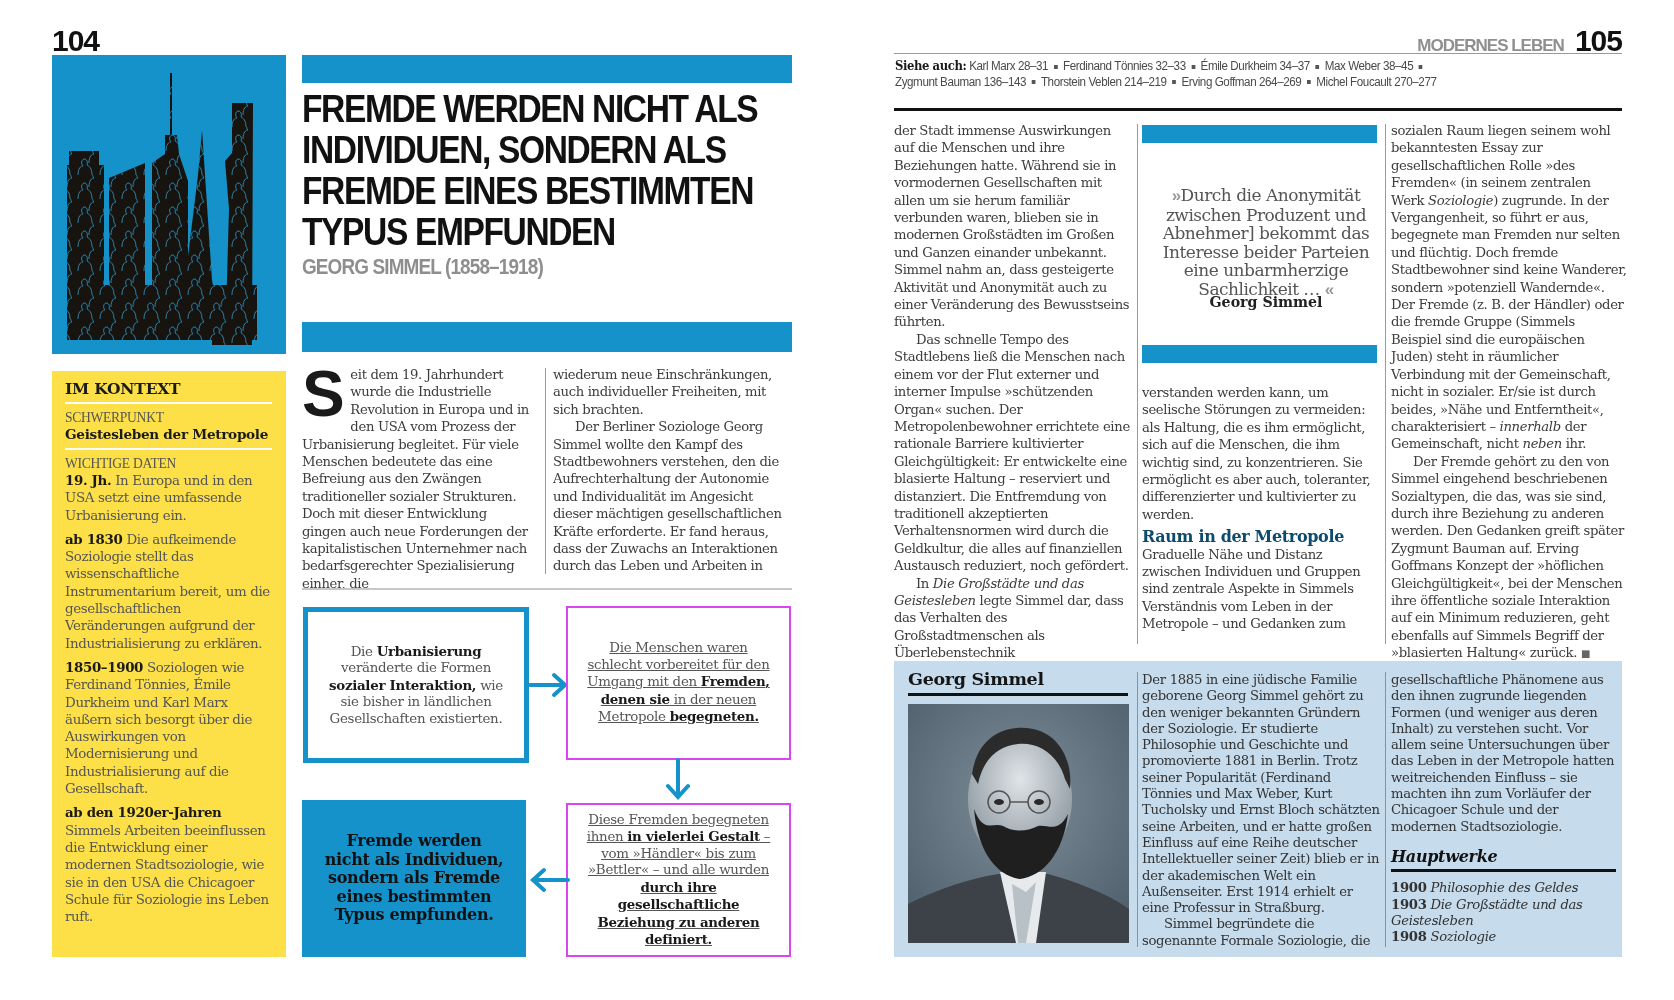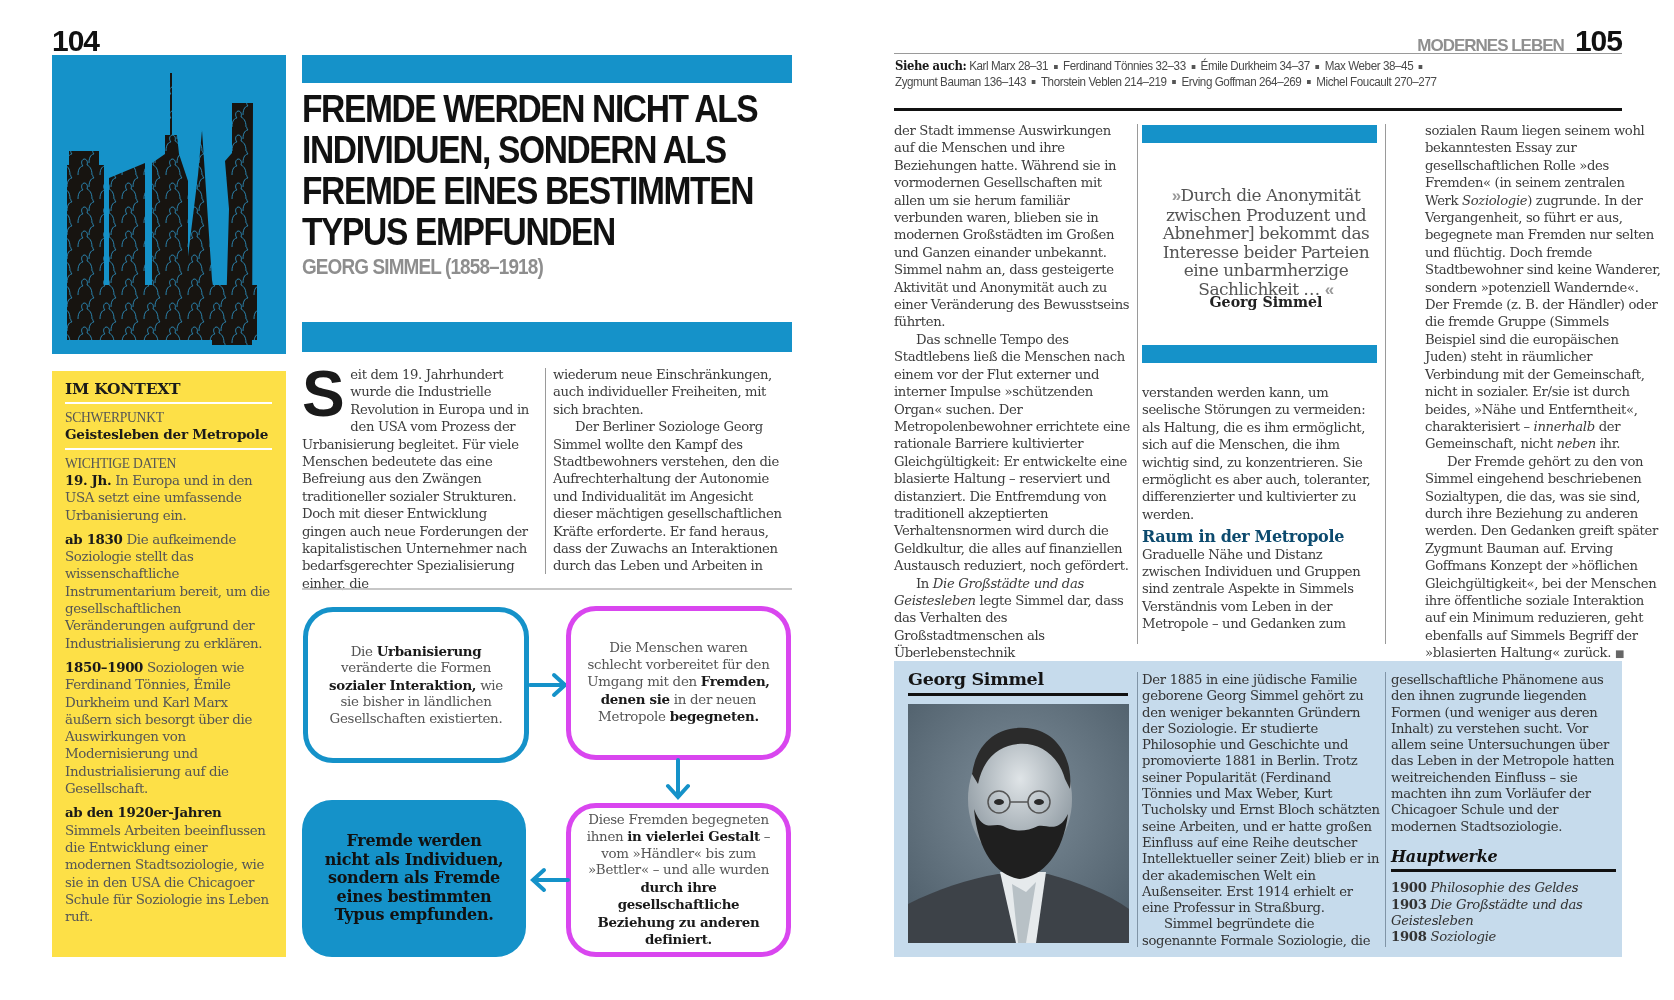--- a/index.html
+++ b/index.html
@@ -23,24 +23,24 @@
 
   
   #headline { left:302px; top:88px; width:490px; }
   #headline .h { font-family:"Liberation Sans", sans-serif; font-weight:bold; font-size:39px; line-height:41px; color:#111; letter-spacing:-1.6px; transform:scaleX(0.86); transform-origin:left top; white-space:nowrap; }
   #headline .sub { font-family:"Liberation Sans", sans-serif; font-weight:bold; font-size:22px; color:#8e8e8e; letter-spacing:-1px; transform:scaleX(0.86); transform-origin:left top; white-space:nowrap; margin-top:2px; }
 
   .dropcap { float:left; font-family:"Liberation Sans", sans-serif; font-weight:900; font-size:64px; line-height:50px; color:#1a1a1a; margin:3px 6px 0 0; }
 
   
   .fbox { position:absolute; box-sizing:border-box; display:flex; align-items:center; justify-content:center; text-align:center;
-          font-size:13.4px; line-height:16.5px; color:#555; letter-spacing:-0.3px; padding:0 14px;border-radius:30px; }
+          font-size:13.4px; line-height:16.5px; color:#555; letter-spacing:-0.3px; padding:0 14px; }
   .fbox b { color:#1a1a1a; }
   .fbox.blueb { border:5px solid #1592c9; }
-  .fbox.blackb { border:5px solid #d946ef; }
+  .fbox.blackb { border:2px solid #d946ef;text-decoration:underline; }
   .fbox.filled { background:#1592c9; color:#111; font-weight:bold; font-size:16px; line-height:18.5px; padding:0 20px; }
 
   
   #seeAlso { left:895px; top:58px; width:727px; font-family:"Liberation Sans", sans-serif; font-size:12.5px; line-height:15.5px; color:#4a4a4a; letter-spacing:-0.45px; transform:scaleX(0.93); transform-origin:left top; width:782px; }
   #seeAlso b { font-family:"DejaVu Serif", serif; color:#1a1a1a; }
   .sq { display:inline-block; width:4px; height:4px; background:#555; vertical-align:middle; margin:0 6px; }
 
   #quote { left:1148px; top:186px; width:236px; text-align:center; font-size:17px; line-height:18.6px; color:#555; letter-spacing:-0.5px; }
   #quote .qm { color:#999; font-weight:bold; font-family:"Liberation Sans", sans-serif; }
   #quoteAuthor { left:1148px; top:294px; width:236px; text-align:center; font-size:14.2px; font-weight:bold; color:#222; }
@@ -159,21 +159,21 @@
 <div class="abs" id="quoteAuthor">Georg Simmel</div>
 <div class="abs blue" style="left:1142px;top:345px;width:235px;height:18px;"></div>
 
 <div class="abs body-text" style="left:1142px;top:384px;width:240px;">
   <div>verstanden werden kann, um seelische Störungen zu vermeiden: als Haltung, die es ihm ermöglicht, sich auf die Menschen, die ihm wichtig sind, zu konzentrieren. Sie ermöglicht es aber auch, toleranter, differenzierter und kultivierter zu werden.</div>
   <div style="font-weight:bold;font-size:16px;color:#0c4a6e;margin-top:5px;">Raum in der Metropole</div>
   <div>Graduelle Nähe und Distanz zwischen Individuen und Gruppen sind zentrale Aspekte in Simmels Verständnis vom Leben in der Metropole – und Gedanken zum</div>
 </div>
 <div class="abs vline" style="left:1385px;top:124px;height:520px;"></div>
 
-<div class="abs body-text" style="left:1425px;top:122px;width:236px;">
+<div class="abs body-text" style="left:1391px;top:122px;width:236px;">
   <div><span>sozialen Raum liegen seinem wohl bekanntesten Essay zur gesellschaftlichen Rolle »des Fremden« (in seinem zentralen Werk </span><i>Soziologie</i><span>) zugrunde. In der Vergangenheit, so führt er aus, begegnete man Fremden nur selten und flüchtig. Doch fremde Stadtbewohner sind keine Wanderer, sondern »potenziell Wandernde«. Der Fremde (z. B. der Händler) oder die fremde Gruppe (Simmels Beispiel sind die europäischen Juden) steht in räumlicher Verbindung mit der Gemeinschaft, nicht in sozialer. Er/sie ist durch beides, »Nähe und Entferntheit«, charakterisiert – </span><i>innerhalb</i><span> der Gemeinschaft, nicht </span><i>neben</i><span> ihr.</span></div>
   <div class="indent"><span>Der Fremde gehört zu den von Simmel eingehend beschriebenen Sozialtypen, die das, was sie sind, durch ihre Beziehung zu anderen werden. Den Gedanken greift später Zygmunt Bauman auf. Erving Goffmans Konzept der »höflichen Gleichgültigkeit«, bei der Menschen ihre öffentliche soziale Interaktion auf ein Minimum reduzieren, geht ebenfalls auf Simmels Begriff der »blasierten Haltung« zurück.</span> <span style="color:#666;font-size:10px;">■</span></div>
 </div>
 
 <div class="abs" id="bio"></div>
 <div class="abs" id="bioTitle">Georg Simmel</div>
 <div class="abs" id="bioRule"></div>
 <div class="abs" id="portrait">
   <svg width="221" height="239" viewBox="0 0 221 239">
     <defs>

